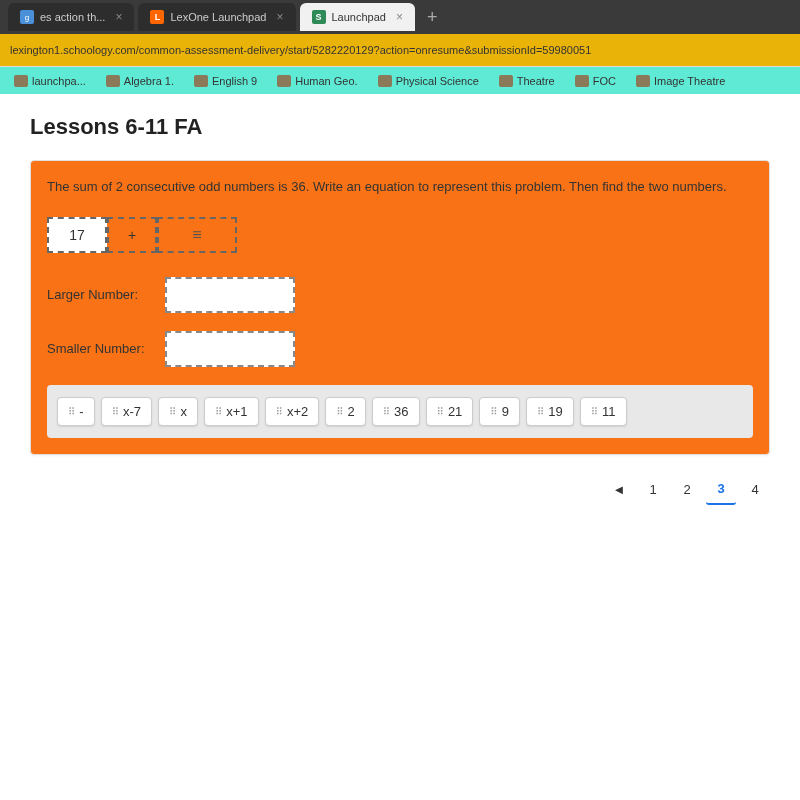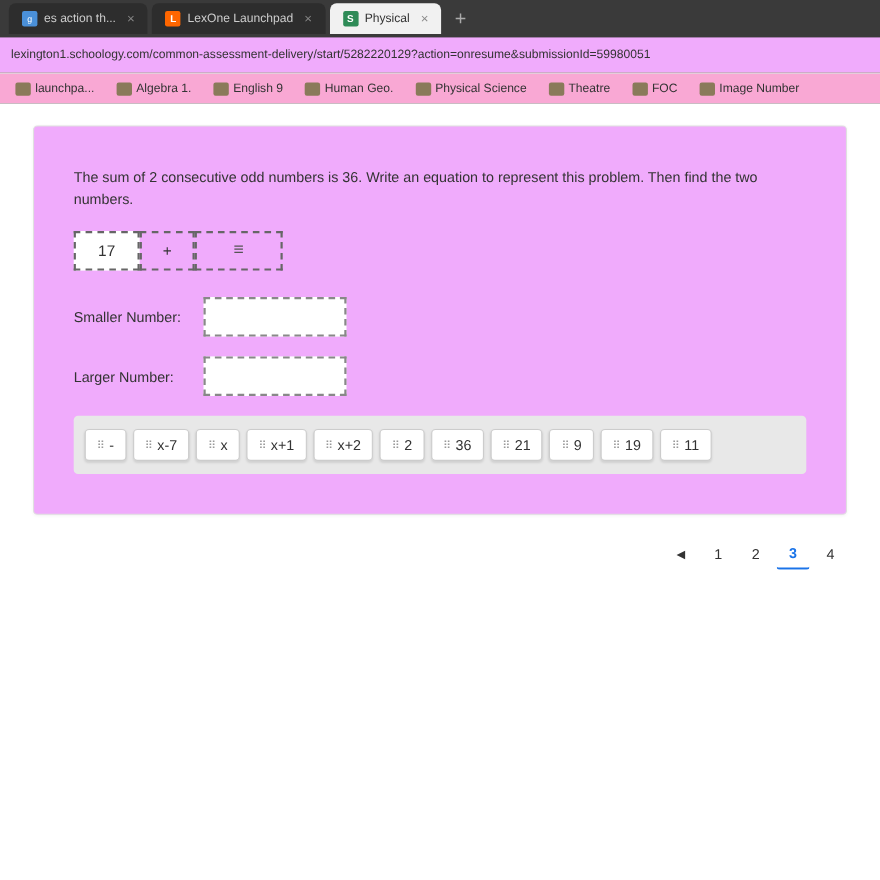--- a/index.html
+++ b/index.html
@@ -53,31 +53,31 @@
     }
 
     .tab-plus {
       color: #aaa;
       font-size: 18px;
       padding: 0 8px;
       cursor: pointer;
     }
 
     .address-bar {
-      background: #f0abfc;
+      background: #eab308;
       height: 32px;
       display: flex;
       align-items: center;
       padding: 0 10px;
       font-size: 11px;
       color: #333;
     }
 
     .bookmarks-bar {
-      background: #f9a8d4;
+      background: #5eead4;
       height: 28px;
       display: flex;
       align-items: center;
       padding: 0 8px;
       gap: 8px;
       border-top: 1px solid #ddd;
       font-size: 11px;
       color: #333;
       overflow: hidden;
     }
@@ -111,24 +111,24 @@
     }
 
     .page-title {
       font-size: 22px;
       font-weight: bold;
       color: #222;
       margin-bottom: 20px;
     }
 
     .question-box {
-      background: #f0abfc;
+      background: #f97316;
       border: 1px solid #e0e0e0;
       border-radius: 4px;
-      padding: 36px;
+      padding: 16px;
       margin-bottom: 20px;
       box-shadow: 0 1px 3px rgba(0,0,0,0.05);
     }
 
     .question-text {
       font-size: 13px;
       color: #333;
       margin-bottom: 20px;
       line-height: 1.5;
     }
@@ -328,21 +328,21 @@
       <span>es action th...</span>
       <span class="close-btn">×</span>
     </div>
     <div class="tab">
       <span class="lexone-favicon">L</span>
       <span>LexOne Launchpad</span>
       <span class="close-btn">×</span>
     </div>
     <div class="tab active">
       <span class="schoology-favicon">S</span>
-      <span>Physical</span>
+      <span>Launchpad</span>
       <span class="close-btn">×</span>
     </div>
     <span class="tab-plus">+</span>
   </div>
 
   <div class="address-bar">
     <span>lexington1.schoology.com/common-assessment-delivery/start/5282220129?action=onresume&amp;submissionId=59980051</span>
   </div>
 
   <div class="bookmarks-bar">
@@ -369,43 +369,44 @@
     <div class="bookmark-item">
       <span class="bookmark-icon"></span>
       <span>Theatre</span>
     </div>
     <div class="bookmark-item">
       <span class="bookmark-icon"></span>
       <span>FOC</span>
     </div>
     <div class="bookmark-item">
       <span class="bookmark-icon"></span>
-      <span>Image Number</span>
+      <span>Image Theatre</span>
     </div>
   </div>
 </div>
 
 <div class="page-content">
+  <h1 class="page-title">Lessons 6-11 FA</h1>
 
   <div class="question-box">
     <p class="question-text">The sum of 2 consecutive odd numbers is 36.  Write an equation to represent this problem.  Then find the two numbers.</p>
 
     <div class="equation-area">
       <div class="eq-box filled">17</div>
       <div class="eq-plus">+</div>
       <div class="eq-equals"></div>
     </div>
 
     <div class="answer-row">
+      <span class="answer-label">Larger Number:</span>
+      <div class="answer-input"></div>
+    </div>
+
+    <div class="answer-row">
       <span class="answer-label">Smaller Number:</span>
-      <div class="answer-input"></div>
-    </div>
-
-    <div class="answer-row">
-      <span class="answer-label">Larger Number:</span>
       <div class="answer-input"></div>
     </div>
 
     <div class="tiles-area" id="tiles-container">
     <div class="tile">
           <span class="tile-dots">⠿</span>
           <span>-</span>
         </div>
         <div class="tile">
           <span class="tile-dots">⠿</span>

